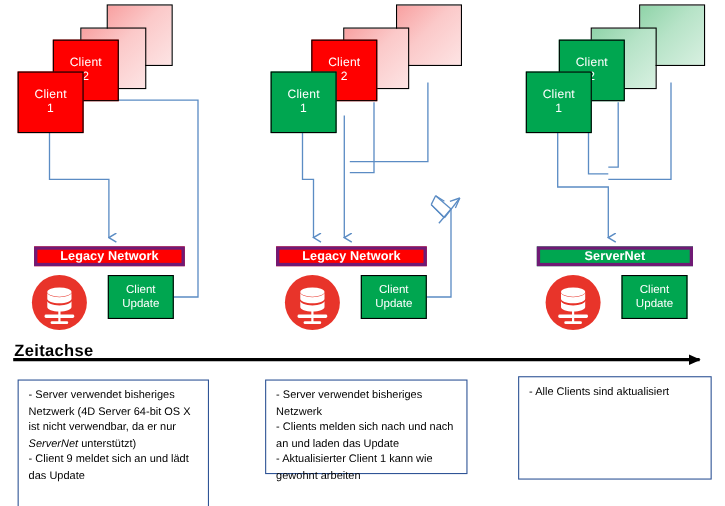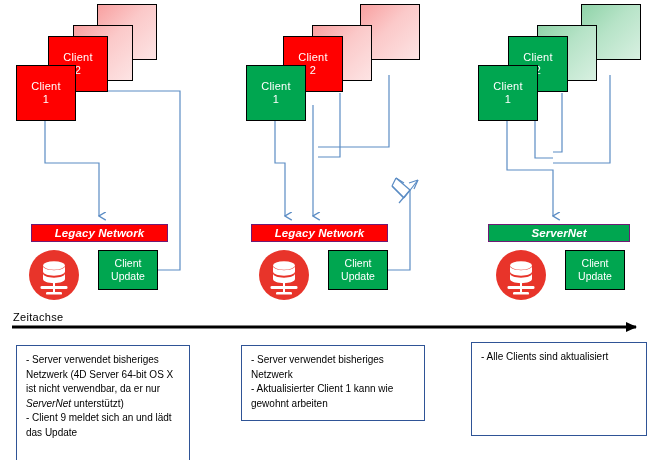--- a/index.html
+++ b/index.html
@@ -32,28 +32,27 @@
   }
   .client .l1,.client .l2{display:block;}
   .c-red   {background:#ff0000;}
   .c-green {background:#00a650;}
   .c-ghost-red   {background:linear-gradient(135deg,#f8a0a0 0%,#fbc9c9 45%,#fde4e4 100%);}
   .c-ghost-green {background:linear-gradient(135deg,#8fd3a8 0%,#b6e3c7 45%,#d8f0e1 100%);}
 
   
   .netbar{
     position:absolute;
-    border:1px solid #701a75;
+    border:3px solid #701a75;
     box-sizing:border-box;
     display:flex;align-items:center;justify-content:center;
     color:#ffffff;
     font-size:11.5px;
     font-weight:700;
     letter-spacing:.1px;
-    font-style:italic;
   }
   .net-legacy{background:#ff0000;}
   .net-server{background:#00a650;}
 
   
   .update{
     position:absolute;
     background:#00a650;
     border:1.5px solid #000000;
     box-sizing:border-box;
@@ -64,24 +63,25 @@
     line-height:13px;
     text-align:center;
   }
 
   
   .db{position:absolute;}
 
   
   .axis-label{
     position:absolute;
-    font-size:11px;
+    font-size:15px;
     color:#000000;
     letter-spacing:.3px;
     white-space:nowrap;
+    font-weight:bold;
   }
 
   
   .note{
     position:absolute;
     border:1px solid #2f5496;
     box-sizing:border-box;
     background:#ffffff;
     padding:7px 7px 4px 9px;
     font-size:10px;
@@ -255,22 +255,23 @@
     <span>Update</span>
   </div>
 
   <div class="axis-label" style="left:13px;top:311px;">Zeitachse</div>
 
   <div class="note" style="left:16px;top:345px;width:174px;height:121px;">
     <p><span>- Server verwendet bisheriges Netzwerk (4D Server 64-bit OS X ist nicht verwendbar, da er nur </span><i>ServerNet</i><span> unterstützt)</span></p>
     <p>- Client 9 meldet sich an und lädt das Update</p>
   </div>
 
-  <div class="note" style="left:241px;top:345px;width:184px;height:76px;">
+  <div class="note" style="left:241px;top:345px;width:184px;height:86px;">
     <p>- Server verwendet bisheriges Netzwerk</p>
+    <p>- Clients melden sich nach und nach an und laden das Update</p>
     <p>- Aktualisierter Client 1 kann wie gewohnt arbeiten</p>
   </div>
 
   <div class="note" style="left:471px;top:342px;width:176px;height:94px;">
     <p>- Alle Clients sind aktualisiert</p>
   </div>
 
 </div>
 
 </body></html>

